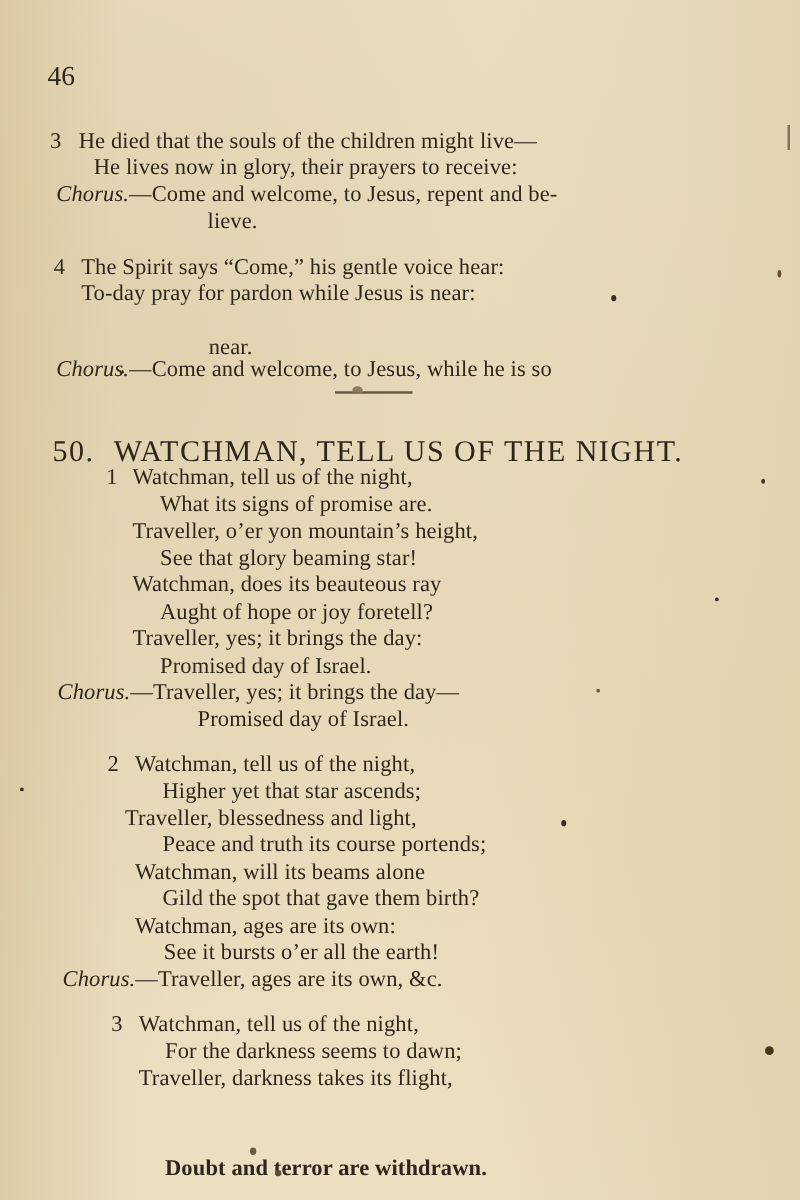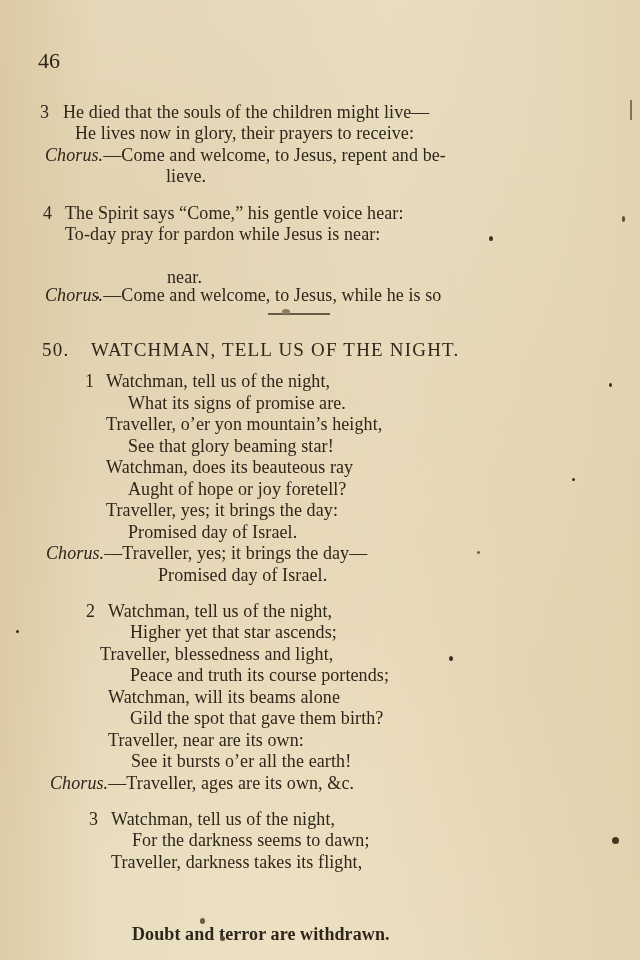--- a/index.html
+++ b/index.html
@@ -21,21 +21,21 @@
       white-space: nowrap;
       font-family: "Liberation Serif", "DejaVu Serif", serif;
       font-size: 18px;
       line-height: 20px;
       color: #2e261b;
       letter-spacing: 0.1px;
     }
     .it { font-style: italic; }
     .header-num { left: 38px; top: 51px; font-size: 22px; text-align: right; }
     .header-title { left: 212px; top: 54px; font-size: 16px; letter-spacing: 1px; }
-    .hymn-title { font-size: 19px; letter-spacing: 1.2px; }
+    .hymn-title { font-size: 24px; letter-spacing: 1.2px; margin-top: 12px; }
     .divider {
       position: absolute; left: 268px; top: 313px; width: 62px; height: 2px;
       background: #4a3d2c; opacity: 0.8;
     }
     .divider::before {
       content: ""; position: absolute; left: 14px; top: -4px; width: 8px; height: 5px;
       border-radius: 50% 50% 0 0; background: #7a6648;
     }
     .speck { position: absolute; border-radius: 50%; background: #3a2e20; }
     .fold { position: absolute; right: 8px; top: 100px; width: 2px; height: 20px; background: #5a4a36; opacity: 0.7; }
@@ -85,21 +85,21 @@
     </div>
     <div class="line" style="left:158px;top:565px;">Promised day of Israel.</div>
 
     <div class="line" style="left:86px;top:601px;">2</div>
     <div class="line" style="left:108px;top:601px;">Watchman, tell us of the night,</div>
     <div class="line" style="left:130px;top:622px;">Higher yet that star ascends;</div>
     <div class="line" style="left:100px;top:644px;">Traveller, blessedness and light,</div>
     <div class="line" style="left:130px;top:665px;">Peace and truth its course portends;</div>
     <div class="line" style="left:108px;top:687px;">Watchman, will its beams alone</div>
     <div class="line" style="left:130px;top:708px;">Gild the spot that gave them birth?</div>
-    <div class="line" style="left:108px;top:730px;">Traveller, near are its own:</div>
+    <div class="line" style="left:108px;top:730px;">Watchman, ages are its own:</div>
     <div class="line" style="left:131px;top:751px;">See it bursts o’er all the earth!</div>
     <div class="line" style="left:50px;top:773px;text-align:center;">
       <span class="it">Chorus.</span><span>—Traveller, ages are its own, &amp;c.</span>
     </div>
 
     <div class="line" style="left:89px;top:809px;">3</div>
     <div class="line" style="left:111px;top:809px;">Watchman, tell us of the night,</div>
     <div class="line" style="left:132px;top:830px;">For the darkness seems to dawn;</div>
     <div class="line" style="left:111px;top:852px;">Traveller, darkness takes its flight,</div>
     <div class="line" style="left:132px;top:924px;font-weight:bold;">Doubt and terror are withdrawn.</div>

